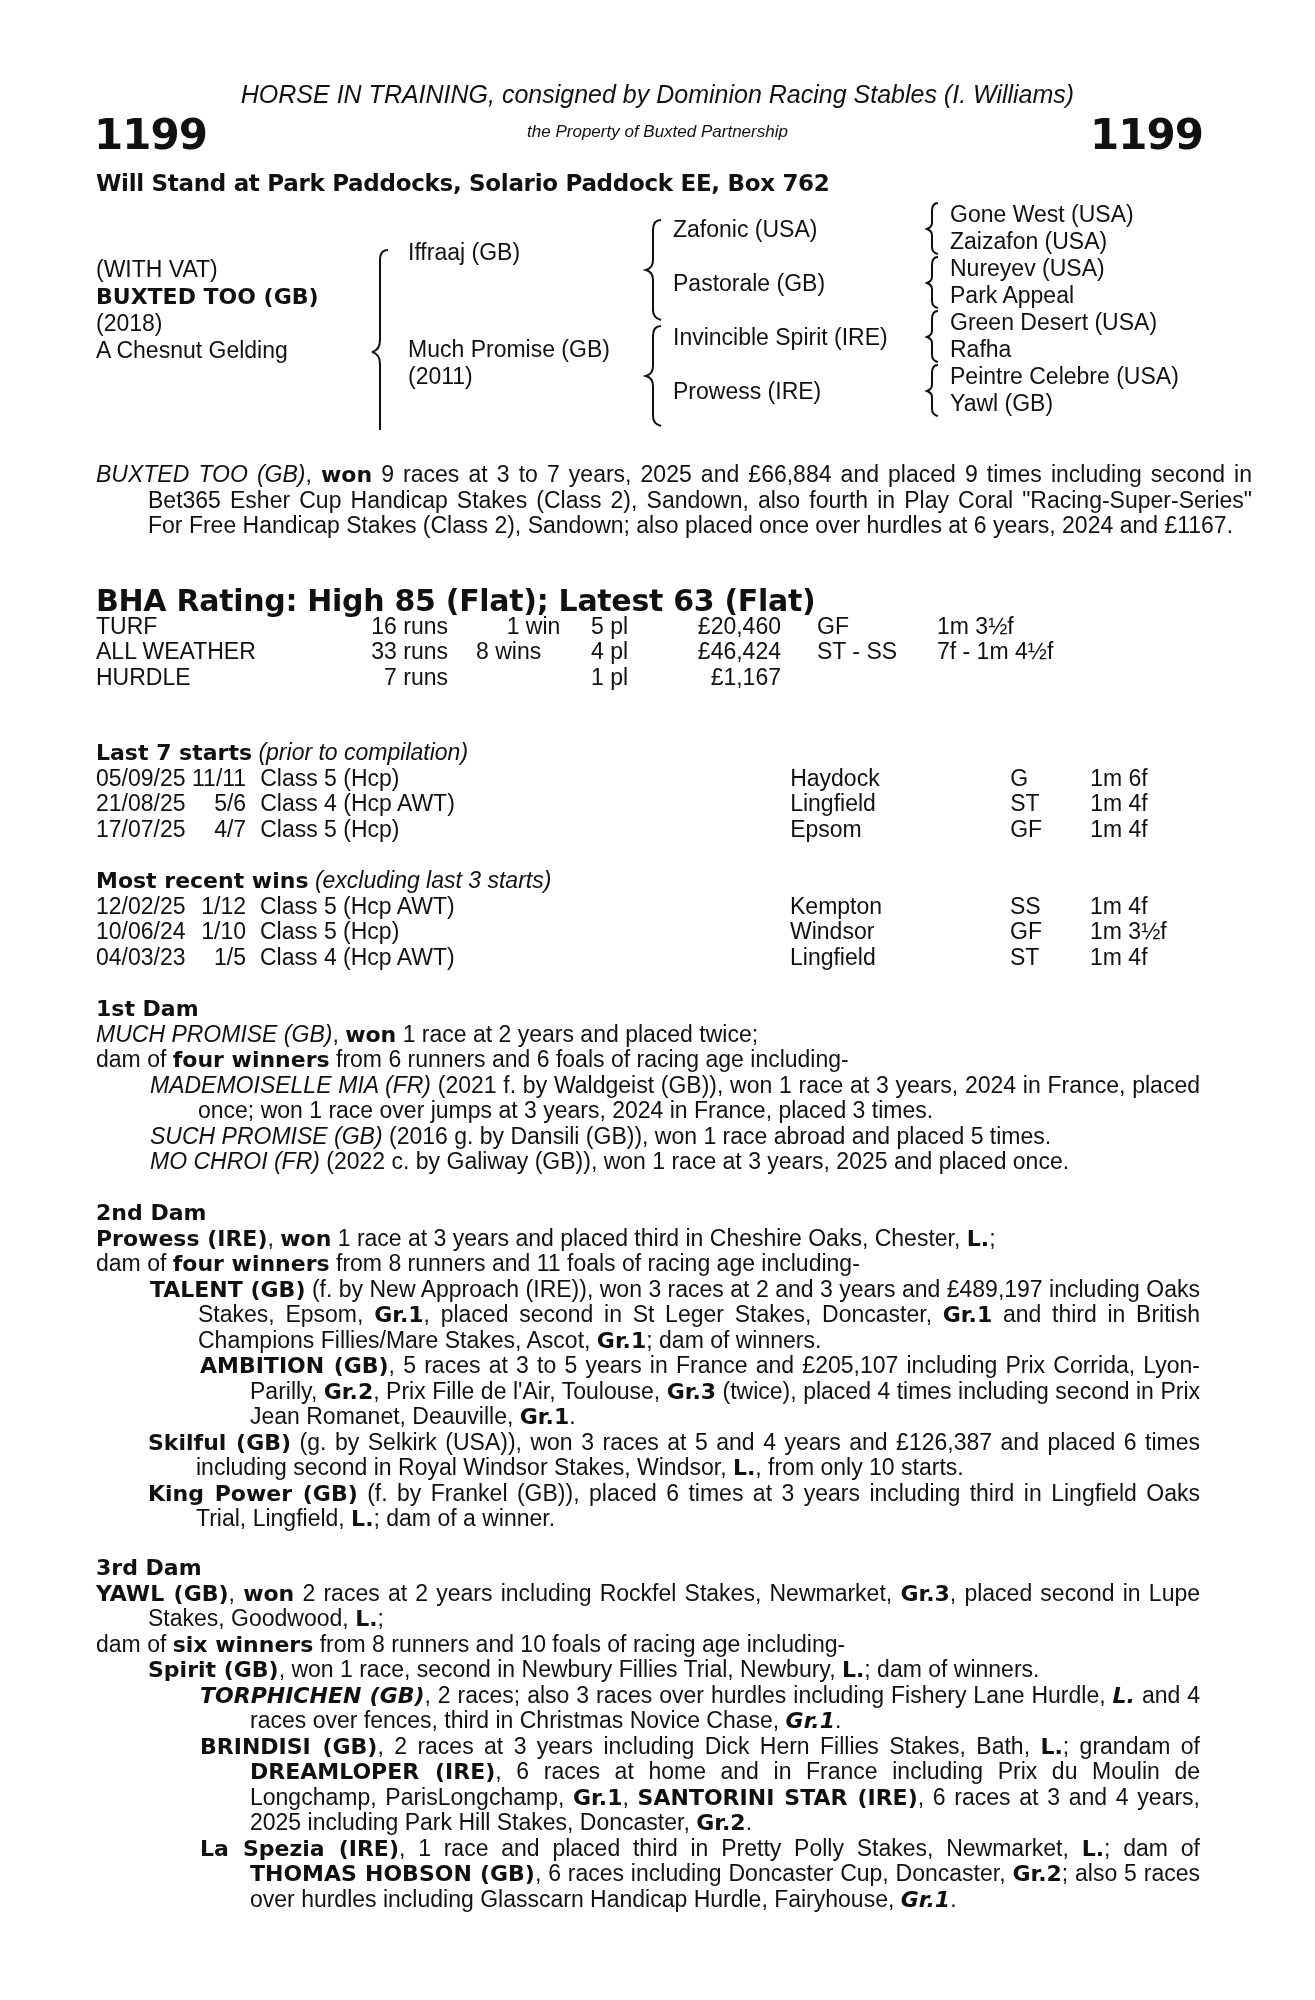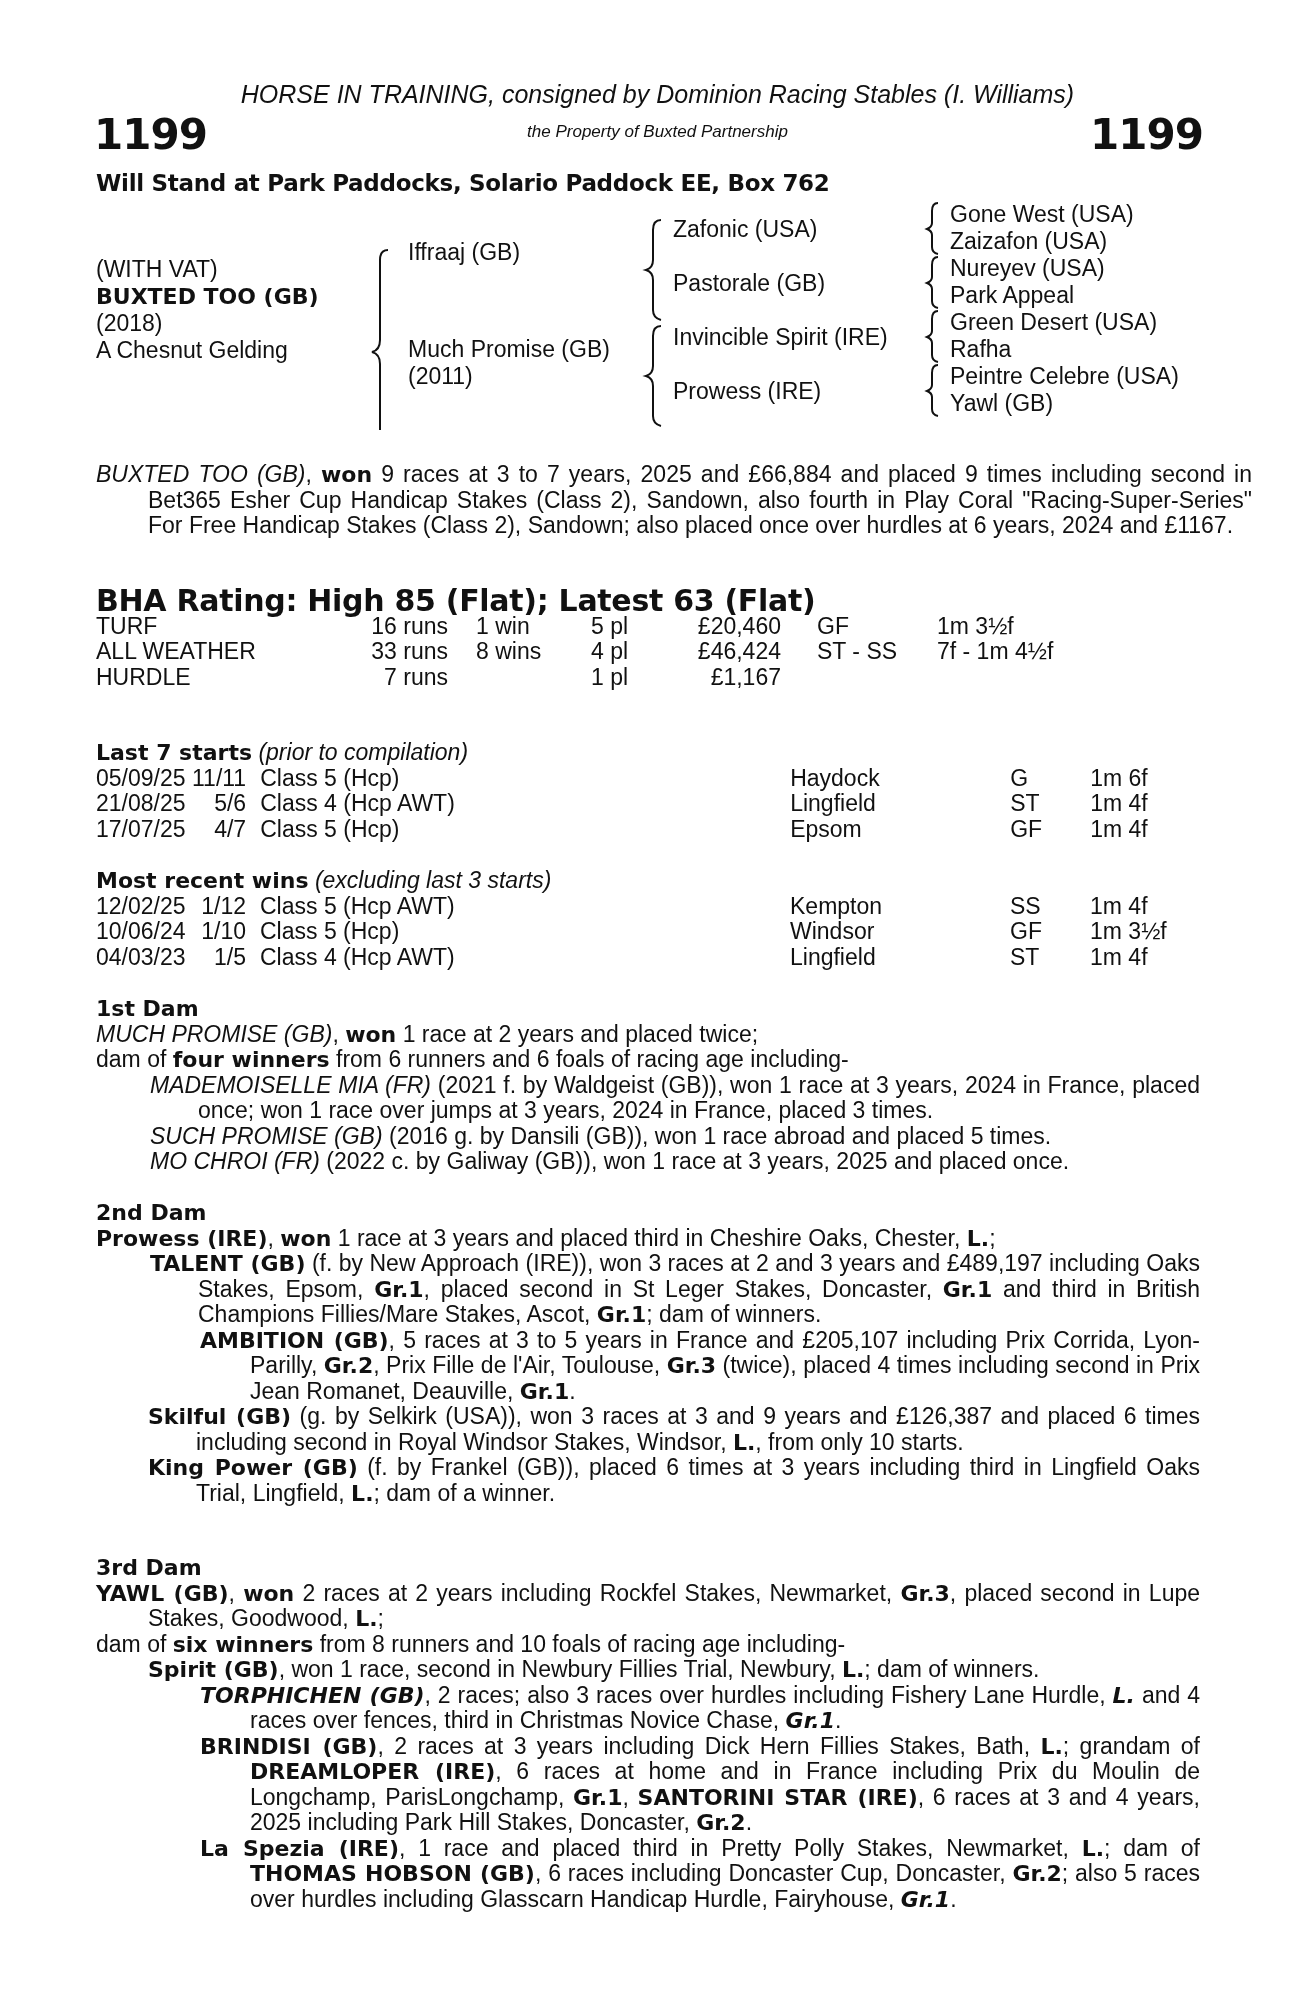--- a/index.html
+++ b/index.html
@@ -84,21 +84,21 @@
   <span class="i">BUXTED TOO (GB)</span>, <span class="heavyname">won</span><span> 9 races at 3 to 7 years, 2025 and £66,884 and placed 9 times including second in Bet365 Esher Cup Handicap Stakes (Class 2), Sandown, also fourth in Play Coral "Racing-Super-Series" For Free Handicap Stakes (Class 2), Sandown; also placed once over hurdles at 6 years, 2024 and £1167.</span>
 </div>
 
 <div class="body-block" style="top:588px;">
   <div class="rating" style="line-height:25.5px;">BHA Rating: High 85 (Flat); Latest 63 (Flat)</div>
   <table class="stats">
     <tbody>
         <tr>
       <td style="width:270px;">TURF</td>
       <td class="r" style="width:82px;">16 runs</td>
-      <td style="width:115px;padding-left:28px;">1 win</td>
+      <td style="width:115px;padding-left:28px;text-align:center;">1 win</td>
       <td style="width:60px;">5 pl</td>
       <td class="r" style="width:130px;">£20,460</td>
       <td style="width:120px;padding-left:36px;">GF</td>
       <td>1m 3½f</td>
     </tr>
     <tr>
       <td>ALL WEATHER</td>
       <td class="r">33 runs</td>
       <td style="padding-left:28px;">8 wins</td>
       <td>4 pl</td>
@@ -188,23 +188,24 @@
   <div><span class="i">MUCH PROMISE (GB)</span>, <span class="heavyname">won</span><span> 1 race at 2 years and placed twice;</span></div>
   <div><span>dam of </span><span class="heavyname">four winners</span><span> from 6 runners and 6 foals of racing age including-</span></div>
   <div class="para indent2h"><span class="i">MADEMOISELLE MIA (FR)</span><span> (2021 f. by Waldgeist (GB)), won 1 race at 3 years, 2024 in France, placed once; won 1 race over jumps at 3 years, 2024 in France, placed 3 times.</span></div>
   <div class="para indent2h"><span class="i">SUCH PROMISE (GB)</span><span> (2016 g. by Dansili (GB)), won 1 race abroad and placed 5 times.</span></div>
   <div class="para indent2h"><span class="i">MO CHROI (FR)</span><span> (2022 c. by Galiway (GB)), won 1 race at 3 years, 2025 and placed once.</span></div>
 </div>
 
 <div class="body-block txt" style="top:1200px;">
   <div class="sec-title">2nd Dam</div>
   <div><span class="heavyname">Prowess (IRE)</span>, <span class="heavyname">won</span><span> 1 race at 3 years and placed third in Cheshire Oaks, Chester, </span><span class="heavyname">L.</span><span>;</span></div>
+  <div><span>dam of </span><span class="heavyname">four winners</span><span> from 8 runners and 11 foals of racing age including-</span></div>
   <div class="para indent2h"><span class="heavyname">TALENT (GB)</span><span> (f. by New Approach (IRE)), won 3 races at 2 and 3 years and £489,197 including Oaks Stakes, Epsom, </span><span class="heavyname">Gr.1</span><span>, placed second in St Leger Stakes, Doncaster, </span><span class="heavyname">Gr.1</span><span> and third in British Champions Fillies/Mare Stakes, Ascot, </span><span class="heavyname">Gr.1</span><span>; dam of winners.</span></div>
   <div class="para indent3h"><span class="heavyname">AMBITION (GB)</span><span>, 5 races at 3 to 5 years in France and £205,107 including Prix Corrida, Lyon-Parilly, </span><span class="heavyname">Gr.2</span><span>, Prix Fille de l'Air, Toulouse, </span><span class="heavyname">Gr.3</span><span> (twice), placed 4 times including second in Prix Jean Romanet, Deauville, </span><span class="heavyname">Gr.1</span><span>.</span></div>
-  <div class="para indent1h"><span class="heavyname">Skilful (GB)</span><span> (g. by Selkirk (USA)), won 3 races at 3 and 9 years and £126,387 and placed 6 times including second in Royal Windsor Stakes, Windsor, </span><span class="heavyname">L.</span><span>, from only 10 starts.</span></div>
+  <div class="para indent1h"><span class="heavyname">Skilful (GB)</span><span> (g. by Selkirk (USA)), won 3 races at 5 and 4 years and £126,387 and placed 6 times including second in Royal Windsor Stakes, Windsor, </span><span class="heavyname">L.</span><span>, from only 10 starts.</span></div>
   <div class="para indent1h"><span class="heavyname">King Power (GB)</span><span> (f. by Frankel (GB)), placed 6 times at 3 years including third in Lingfield Oaks Trial, Lingfield, </span><span class="heavyname">L.</span><span>; dam of a winner.</span></div>
 </div>
 
 <div class="body-block txt" style="top:1555px;">
   <div class="sec-title">3rd Dam</div>
   <div class="para hang"><span class="heavyname">YAWL (GB)</span>, <span class="heavyname">won</span><span> 2 races at 2 years including Rockfel Stakes, Newmarket, </span><span class="heavyname">Gr.3</span><span>, placed second in Lupe Stakes, Goodwood, </span><span class="heavyname">L.</span><span>;</span></div>
   <div><span>dam of </span><span class="heavyname">six winners</span><span> from 8 runners and 10 foals of racing age including-</span></div>
   <div class="para indent1h"><span class="heavyname">Spirit (GB)</span><span>, won 1 race, second in Newbury Fillies Trial, Newbury, </span><span class="heavyname">L.</span><span>; dam of winners.</span></div>
   <div class="para indent3h"><span class="heavyname i">TORPHICHEN (GB)</span><span>, 2 races; also 3 races over hurdles including Fishery Lane Hurdle, </span><span class="heavyname i">L.</span><span> and 4 races over fences, third in Christmas Novice Chase, </span><span class="heavyname i">Gr.1</span><span>.</span></div>
   <div class="para indent3h"><span class="heavyname">BRINDISI (GB)</span><span>, 2 races at 3 years including Dick Hern Fillies Stakes, Bath, </span><span class="heavyname">L.</span><span>; grandam of </span><span class="heavyname">DREAMLOPER (IRE)</span><span>, 6 races at home and in France including Prix du Moulin de Longchamp, ParisLongchamp, </span><span class="heavyname">Gr.1</span><span>, </span><span class="heavyname">SANTORINI STAR (IRE)</span><span>, 6 races at 3 and 4 years, 2025 including Park Hill Stakes, Doncaster, </span><span class="heavyname">Gr.2</span><span>.</span></div>

